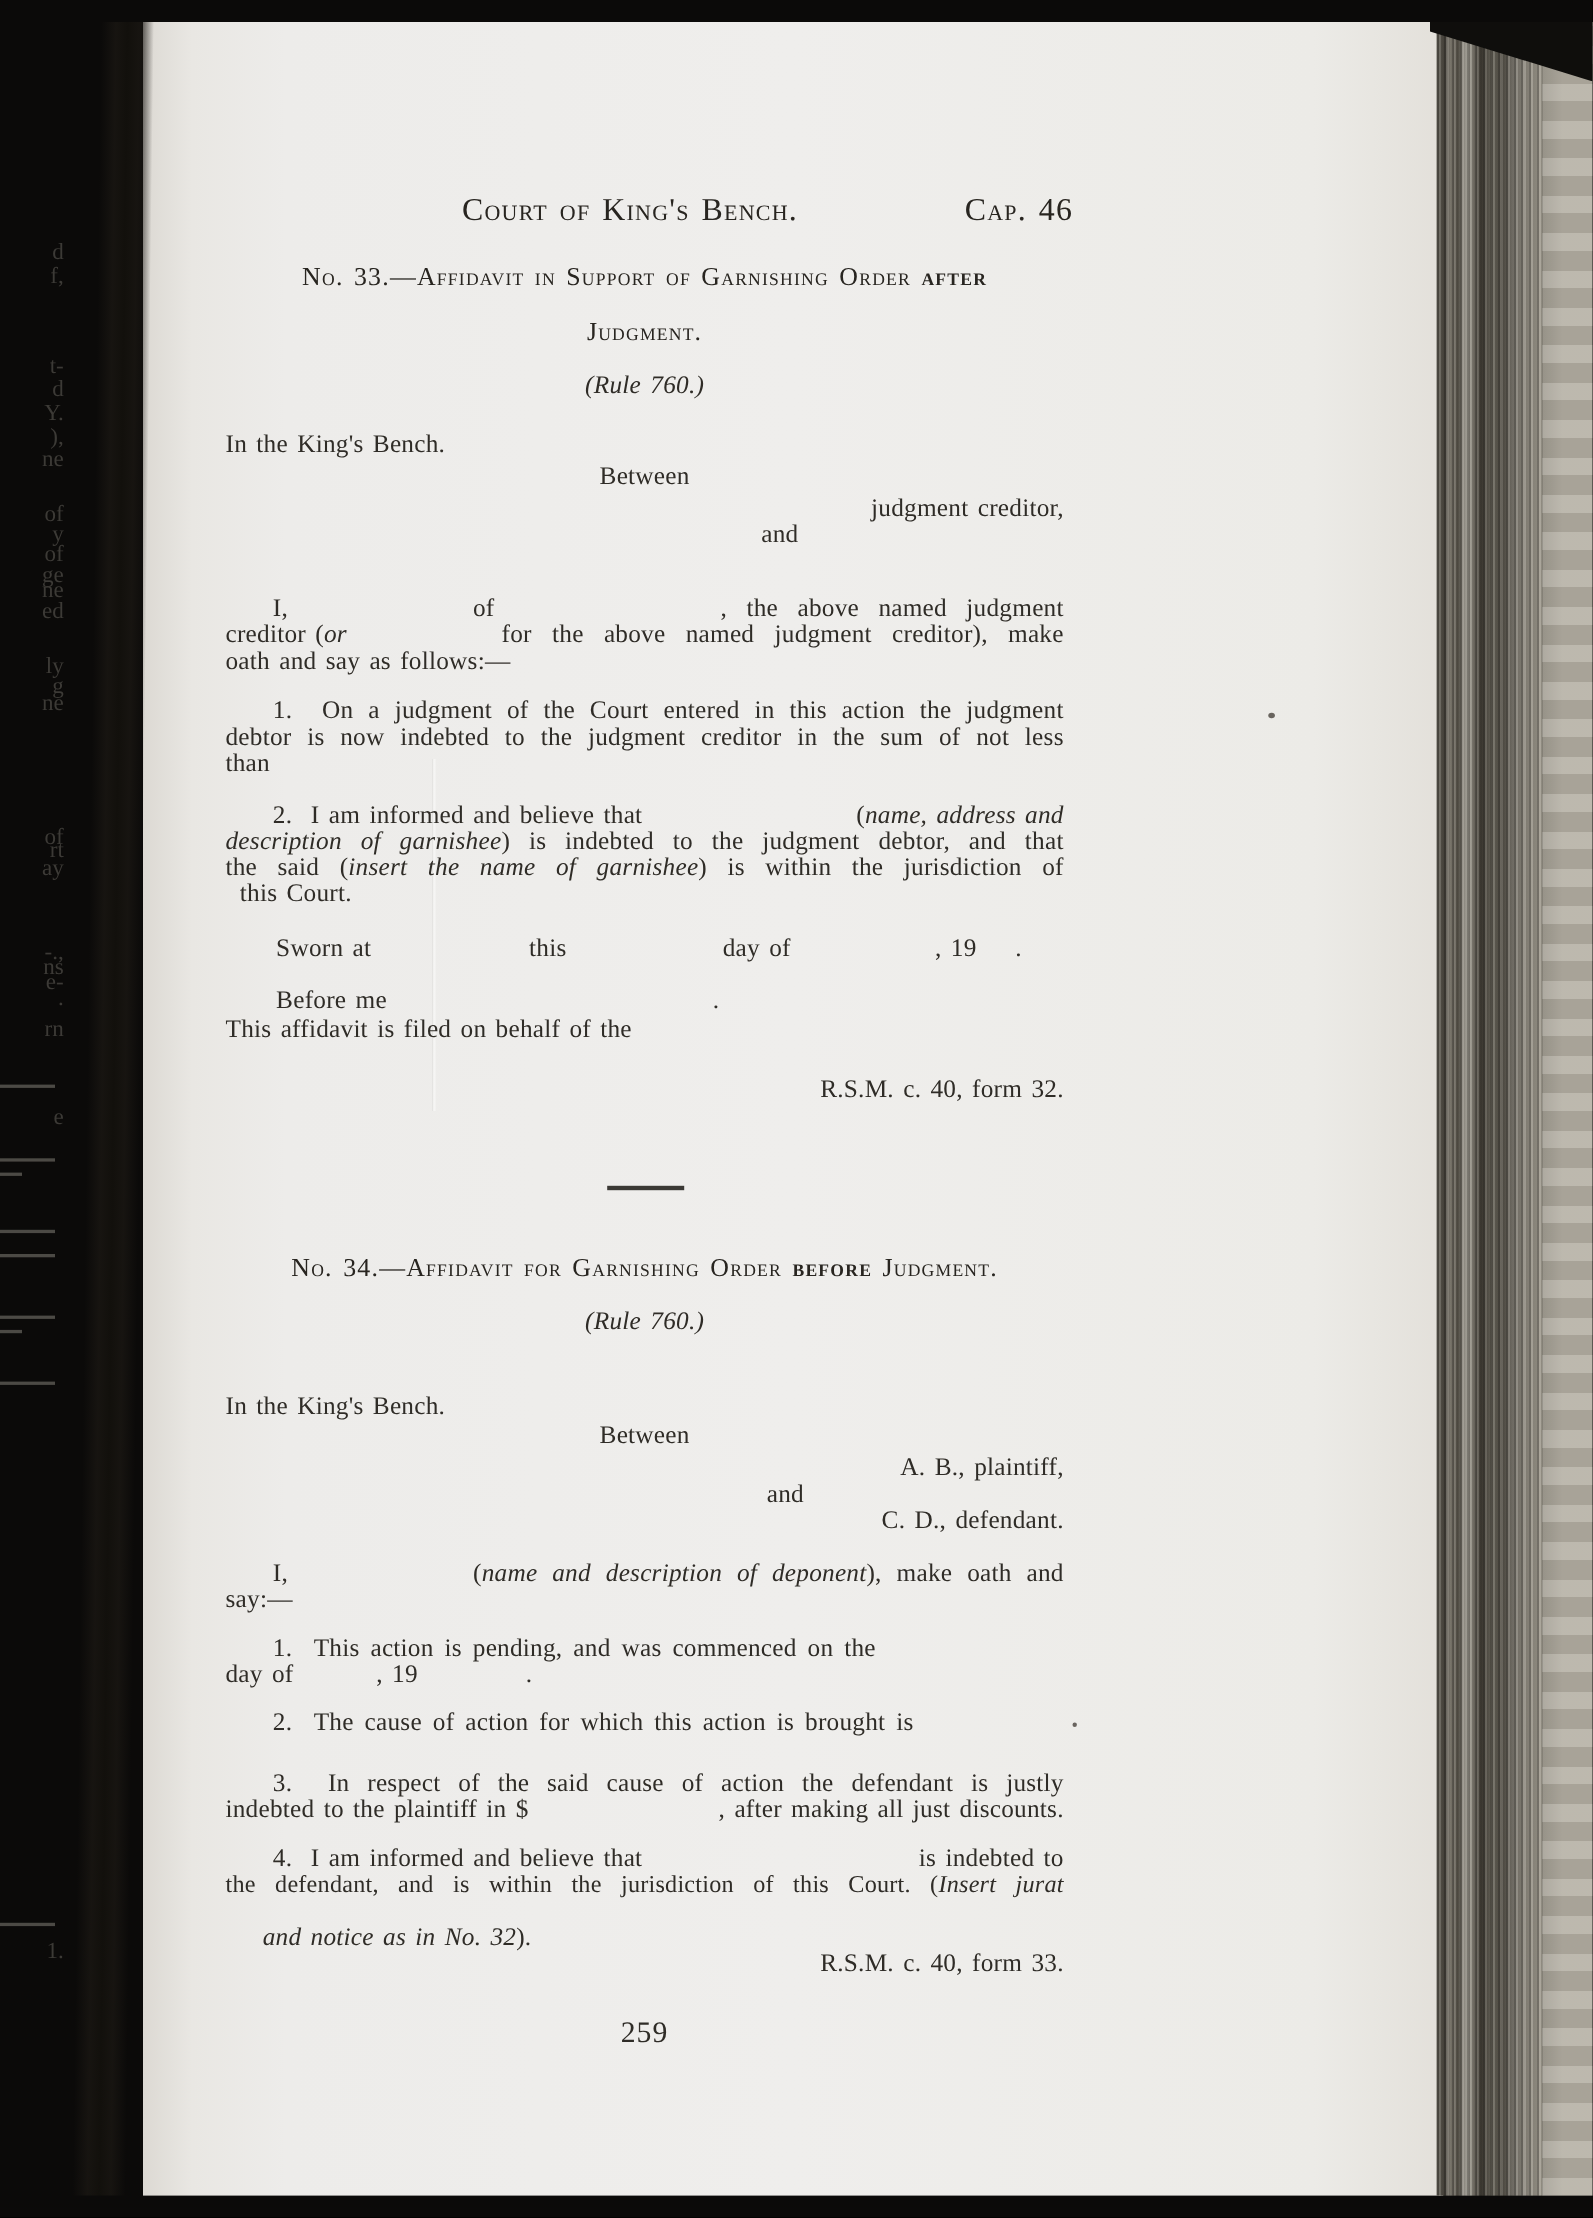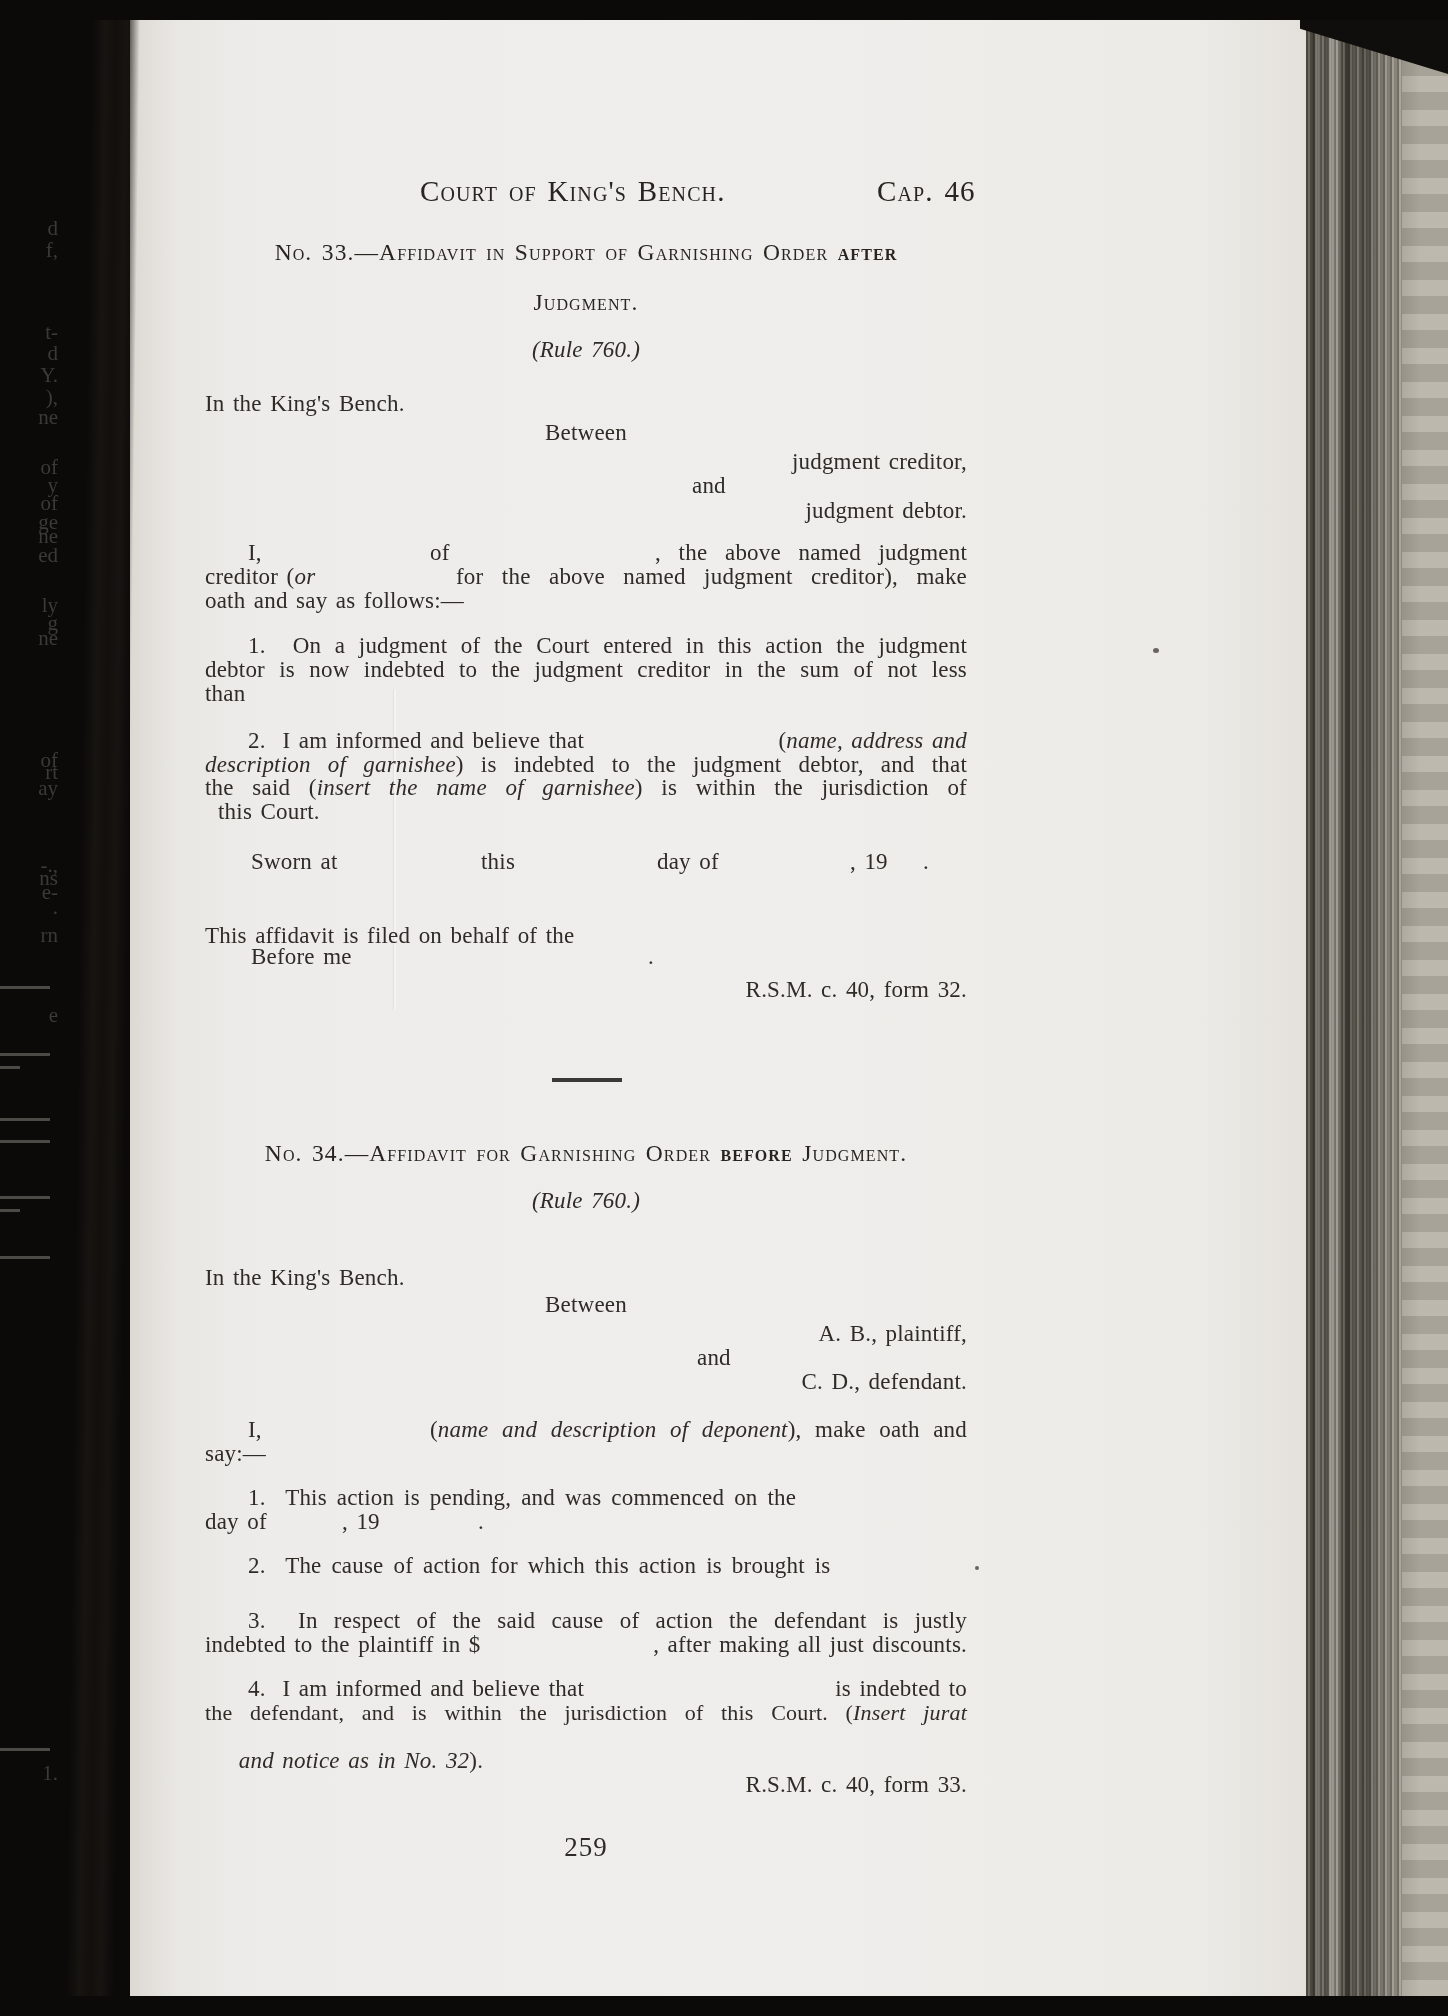--- a/index.html
+++ b/index.html
@@ -101,21 +101,20 @@
   <div class="t c sc ttl" style="top:240px;">
     <span>No. 33.—Affidavit in Support of Garnishing Order </span><span class="b">after</span>
   </div>
   <div class="t c sc ttl" style="top:290px;">Judgment.</div>
   <div class="t c it" style="top:338px;">(Rule 760.)</div>
 
   <div class="t" style="left:205px;top:392px;">In the King's Bench.</div>
   <div class="t c" style="top:421px;">Between</div>
   <div class="t r" style="top:450px;padding-right:10px;">judgment creditor,</div>
   <div class="t" style="left:692px;top:474px;">and</div>
-  <div class="t r" style="top:499px;padding-right:20px;">judgment debtor.</div>
 
   <div class="t rel" style="top:541px;">
     <span style="left:43px;">I,</span>
     <span style="left:225px;">of</span>
     <span class="jspan" style="left:450px;right:0;">, the above named judgment</span>
   </div>
   <div class="t rel" style="top:565px;">
     <span style="left:0;"><span>creditor (</span><span class="it">or</span></span>
     <span class="jspan" style="left:251px;right:0;">for the above named judgment creditor), make</span>
   </div>
@@ -137,21 +136,21 @@
   </div>
   <div class="t" style="left:205px;top:800px;margin-left:13px;">this Court.</div>
 
   <div class="t rel" style="top:850px;">
     <span style="left:46px;">Sworn at</span>
     <span style="left:276px;">this</span>
     <span style="left:452px;">day of</span>
     <span style="left:645px;">, 19</span>
     <span style="left:718px;">.</span>
   </div>
-  <div class="t rel" style="top:897px;margin-top:48px;">
+  <div class="t rel" style="top:897px;">
     <span style="left:46px;">Before me</span>
     <span style="left:443px;">.</span>
   </div>
   <div class="t" style="left:205px;top:924px;">This affidavit is filed on behalf of the</div>
   <div class="t r" style="top:978px;">R.S.M. c. 40, form 32.</div>
 
   <div class="divider" style="left:552px;top:1078px;width:70px;height:4px;"></div>
 
   <div class="t c sc ttl" style="top:1141px;">
     <span>No. 34.—Affidavit for Garnishing Order </span><span class="b">before</span><span> Judgment.</span>

